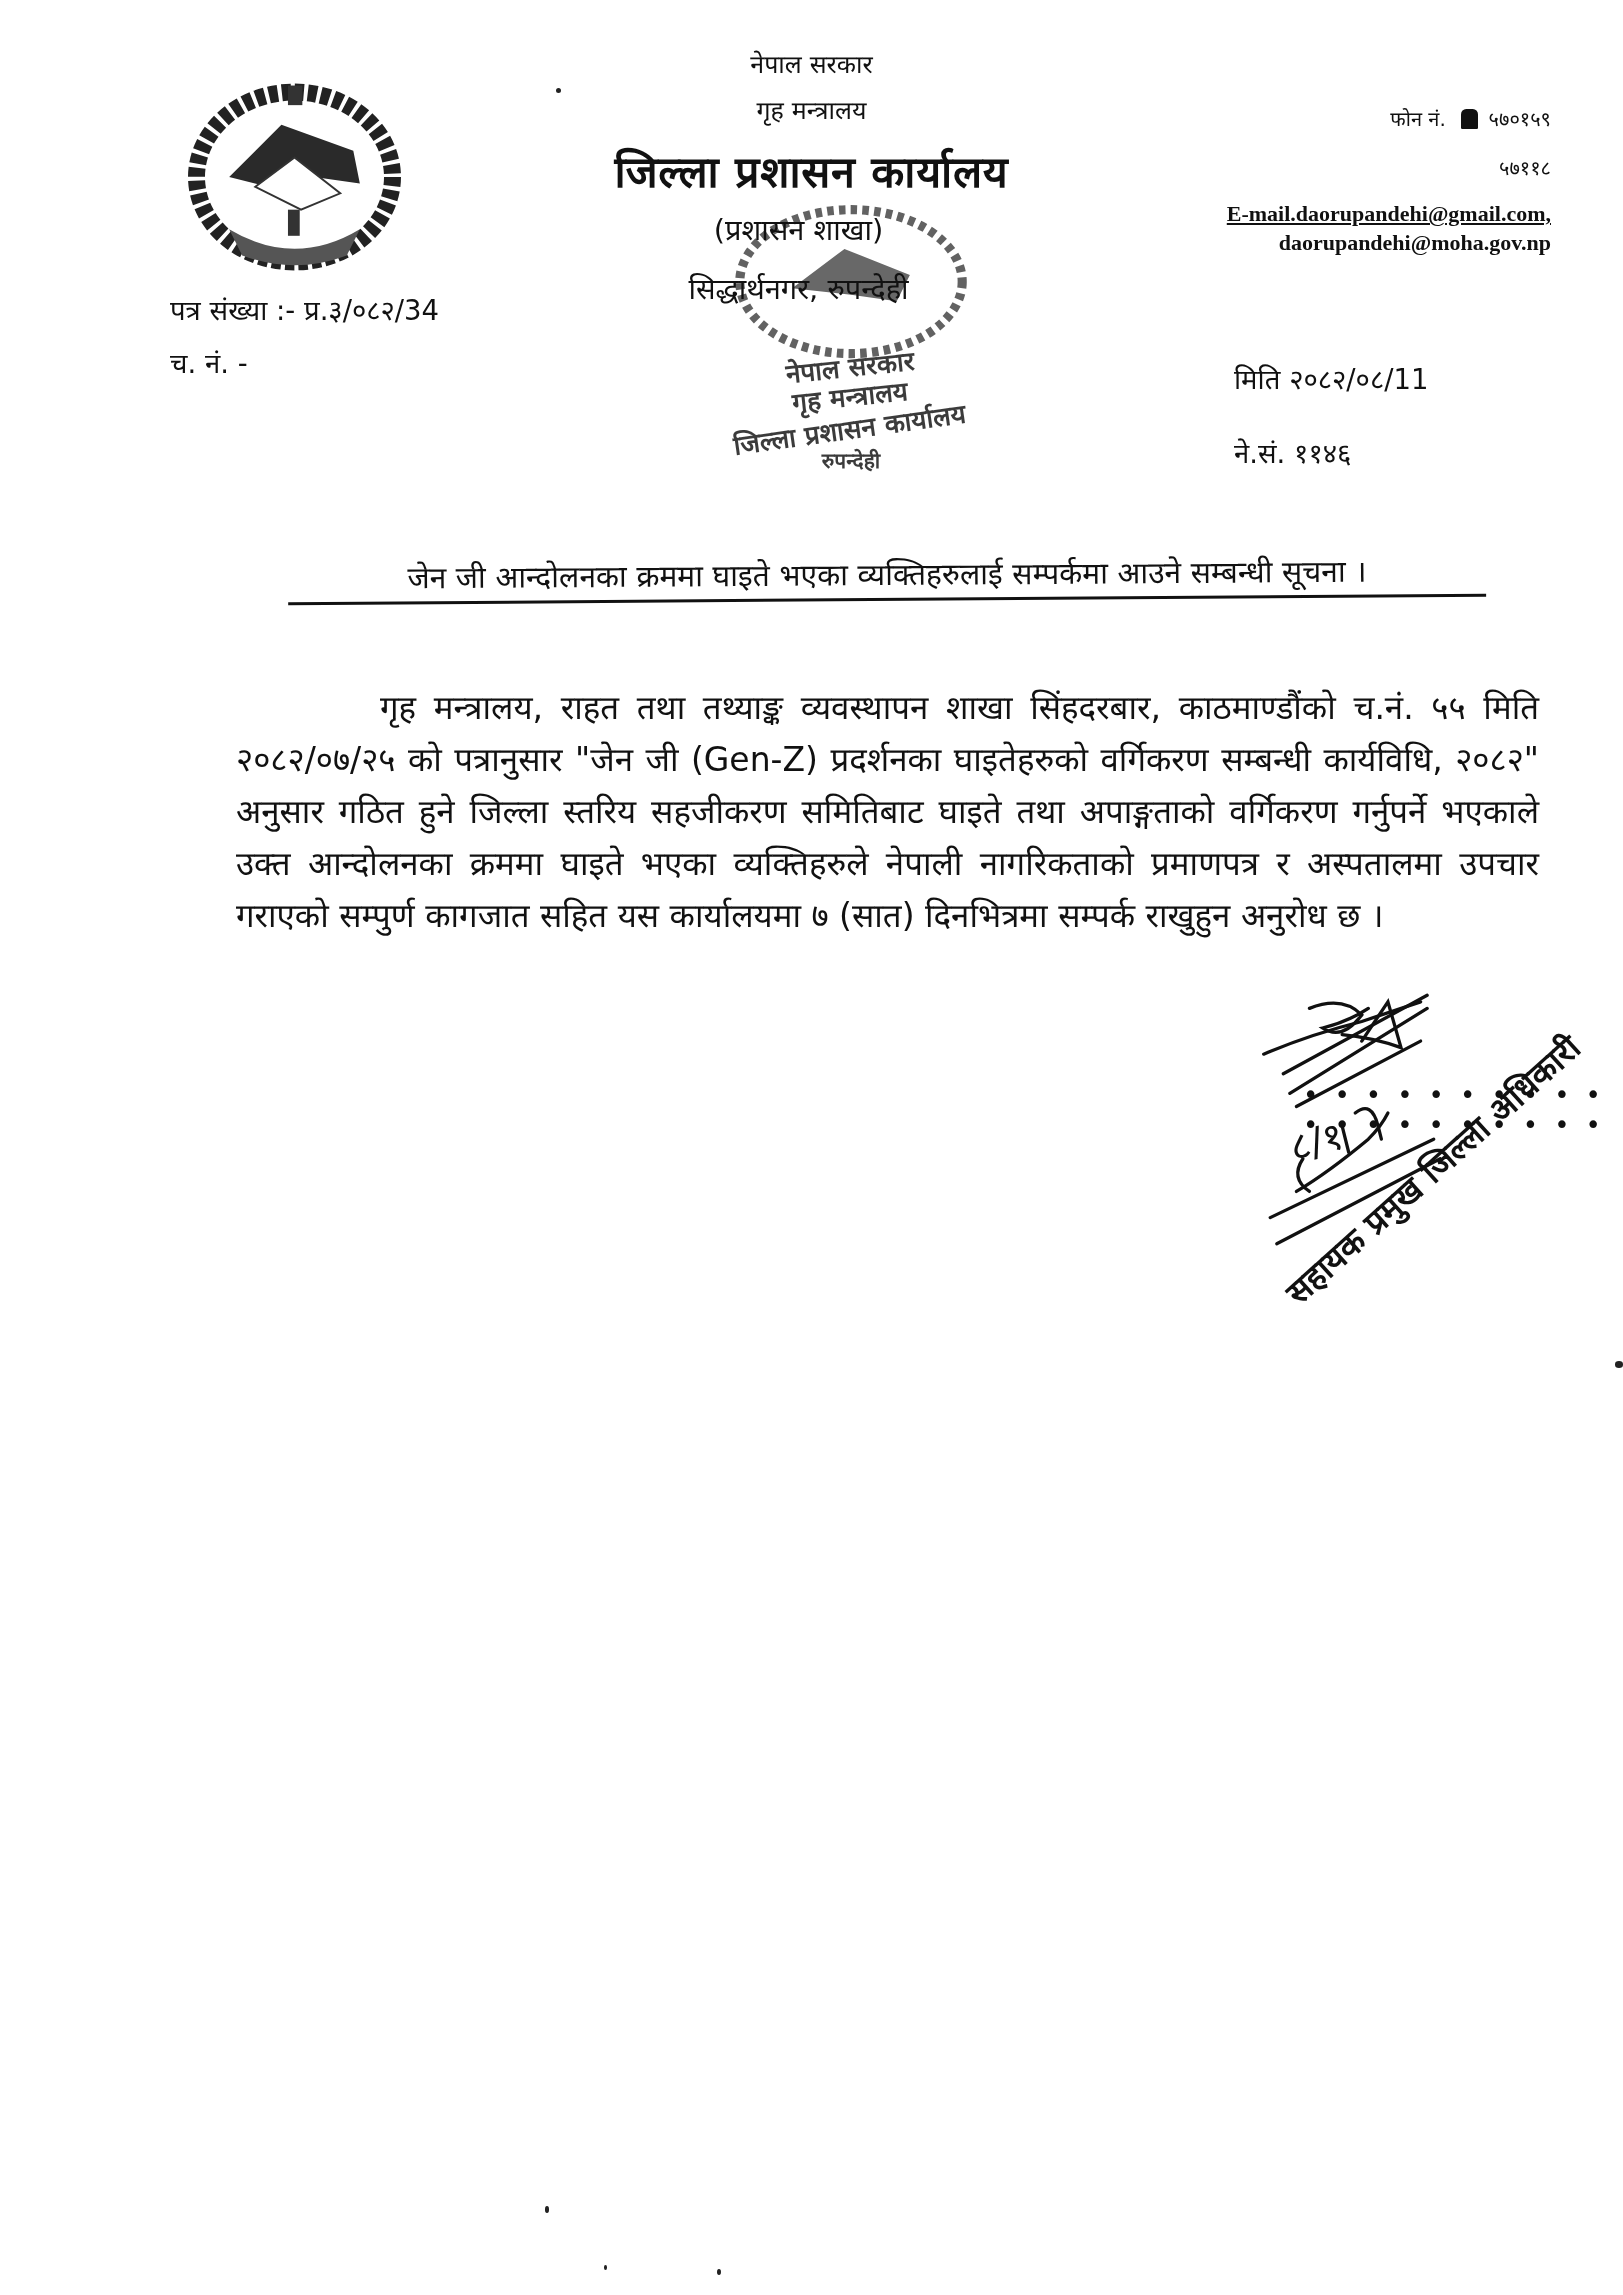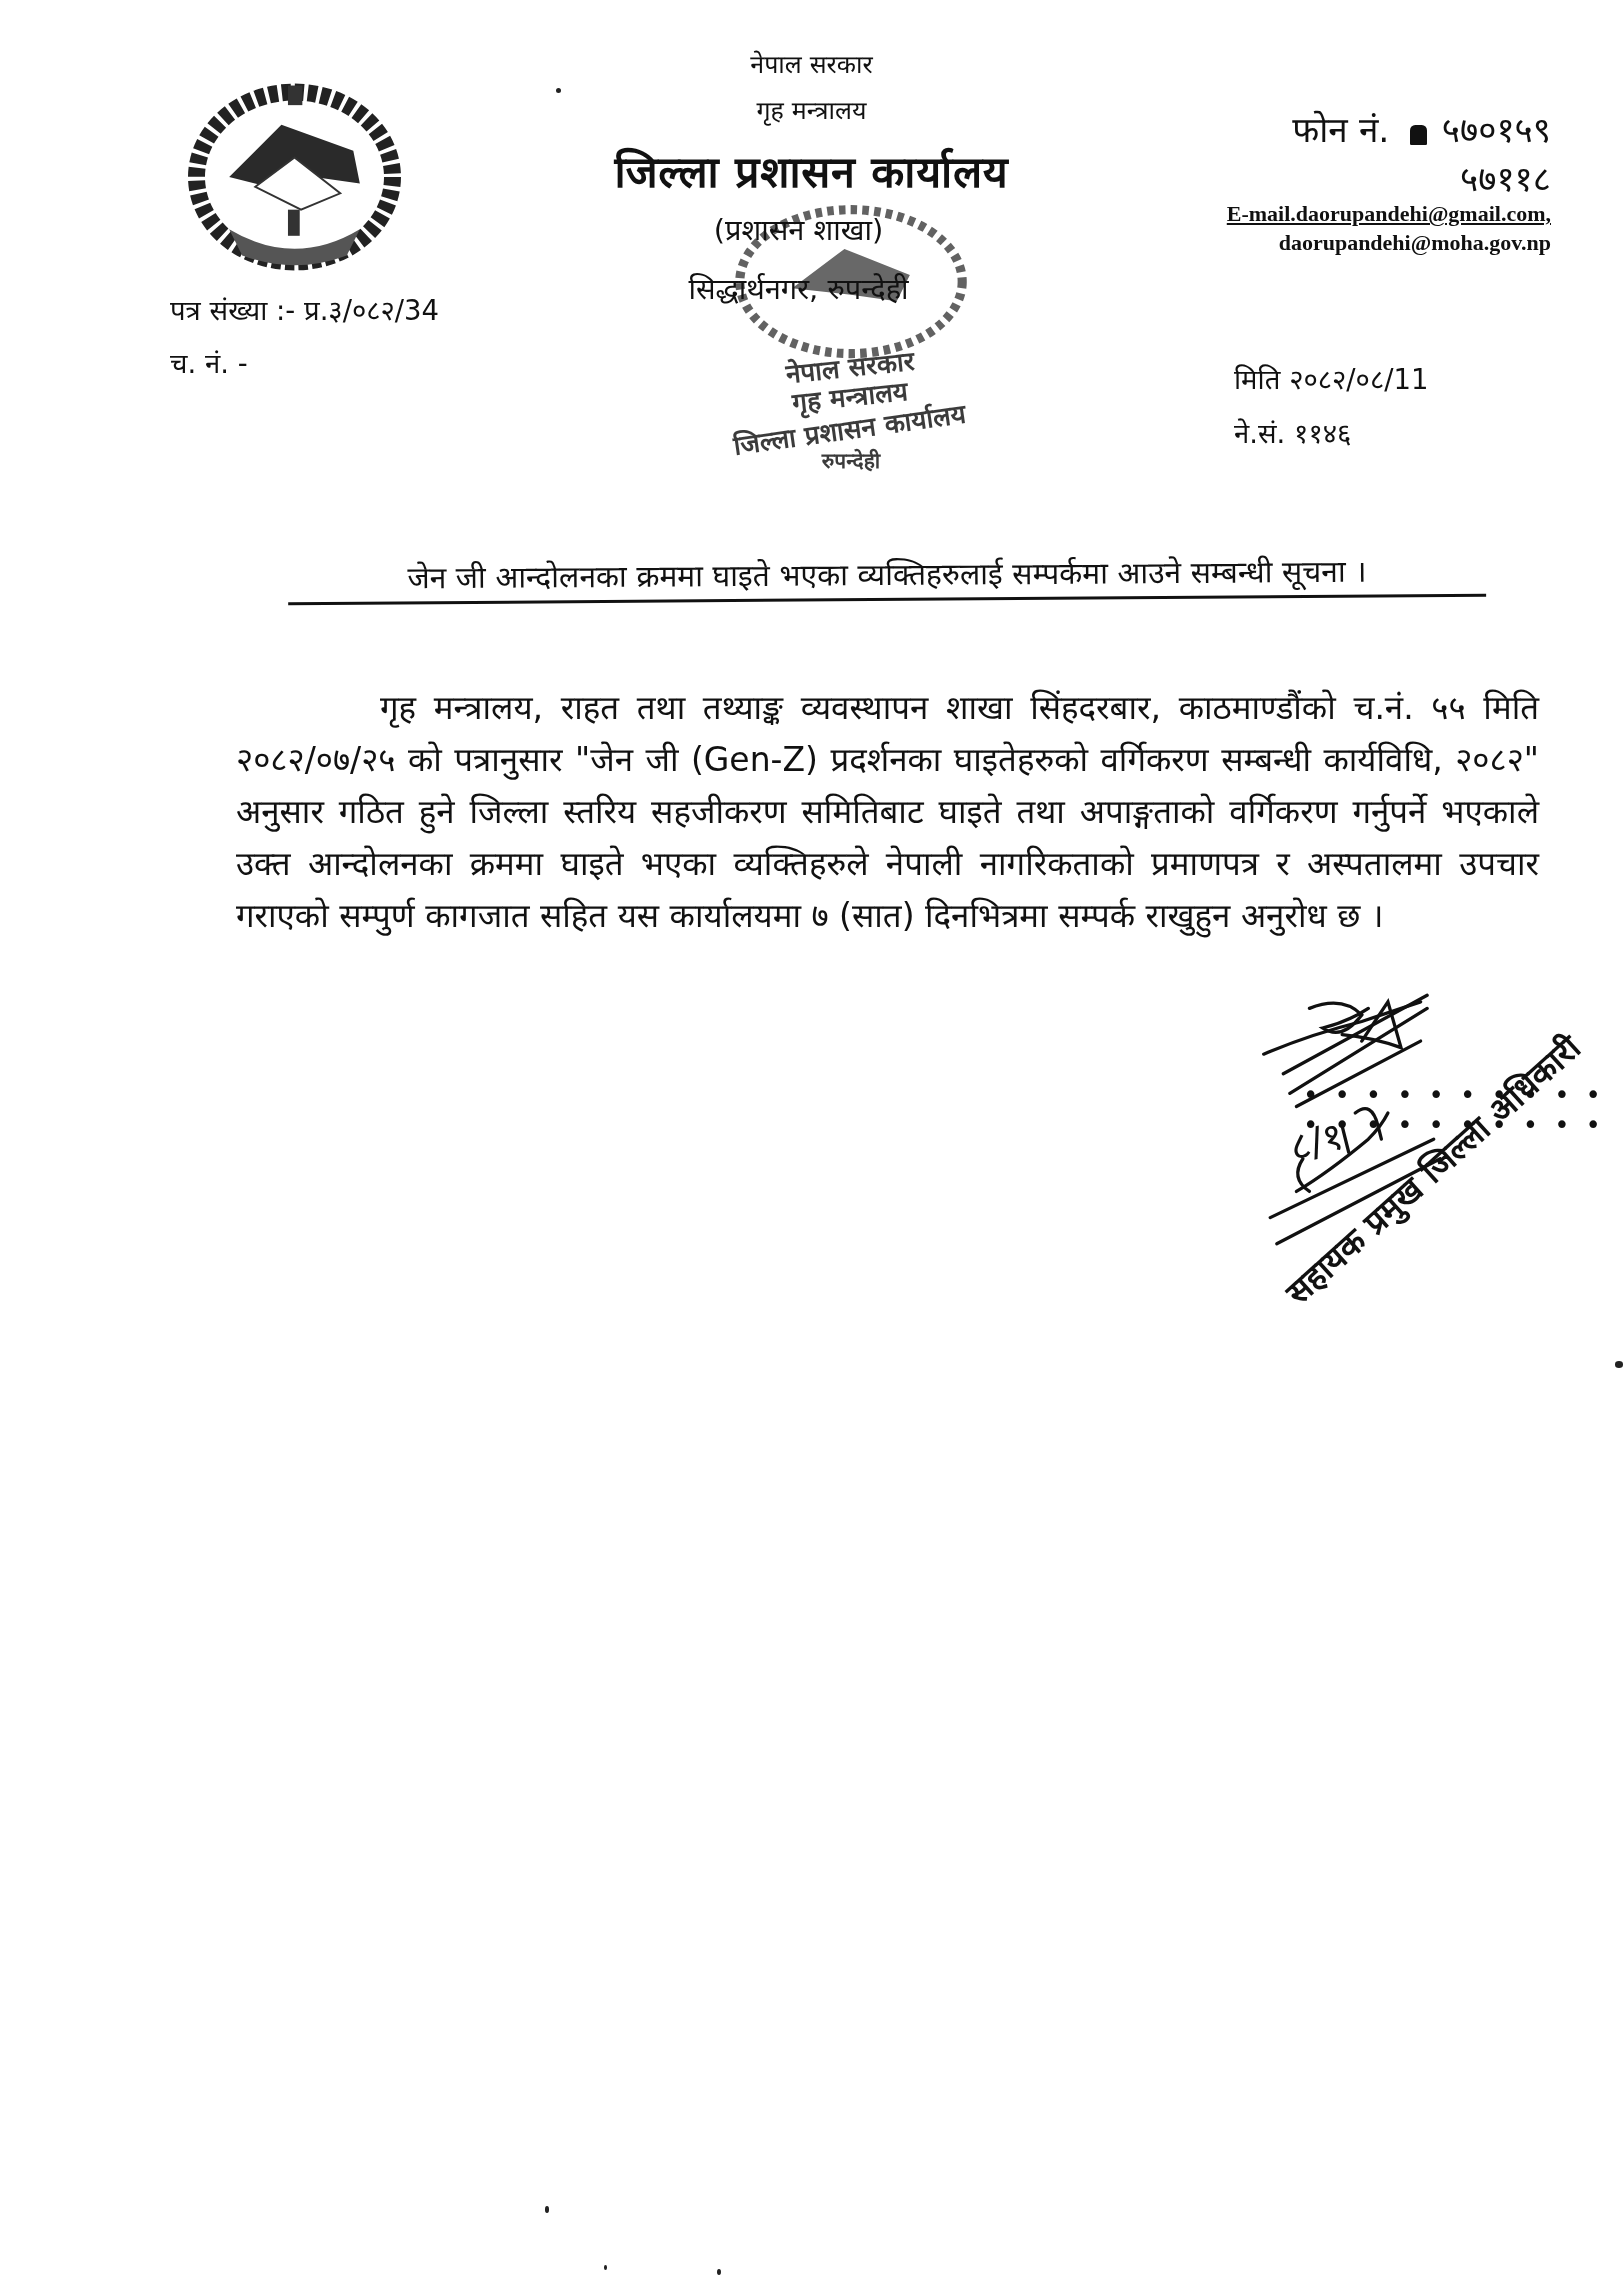--- a/index.html
+++ b/index.html
@@ -6,21 +6,21 @@
     body {
       width: 1623px; height: 2295px; position: relative; overflow: hidden;
       font-family: "DejaVu Sans", "Liberation Sans", sans-serif; color: #111;
     }
     .abs { position: absolute; }
     .center-head { left: 0; width: 1623px; text-align: center; }
     .hdr-small { font-size: 25px; line-height: 1; }
     .hdr-title { font-size: 43px; font-weight: bold; letter-spacing: 0.7px; }
     .hdr-branch { font-size: 29px; }
     .meta { font-size: 27.5px; }
-    .right-meta { font-size: 35px; text-align: left; }
+    .right-meta { font-size: 20px; text-align: left; }
     .email { font-family: "Liberation Serif", serif; font-weight: bold; font-size: 22px; text-align: right; line-height: 1.3; }
     .email .u { text-decoration: underline; }
     .subject {
       left: 288px; top: 553px; width: 1198px; font-size: 30px; text-align: center;
       border-bottom: 3.3px solid #111; padding-bottom: 3.9px; transform: rotate(-0.4deg);
     }
     .body-text {
       left: 236px; top: 682px; width: 1303px; font-size: 33px; line-height: 52px;
       text-align: justify; text-indent: 144px;
     }
@@ -85,21 +85,21 @@
 </div>
 <div class="abs meta" style="top:344px; left:170px;">
   <span>च. नं. -</span>
   <span></span>
 </div>
 
 <div class="abs meta" style="top:360px; left:1234px;">
   <span>मिति</span>
   <span>२०८२/०८/11</span>
 </div>
-<div class="abs meta" style="top:414px; left:1234px;text-align:right;">
+<div class="abs meta" style="top:434px; left:1234px;text-align:right;">
   <span>ने.सं.</span>
   <span>११४६</span>
 </div>
 
 <div class="abs subject">जेन जी आन्दोलनका क्रममा घाइते भएका व्यक्तिहरुलाई सम्पर्कमा आउने सम्बन्धी सूचना ।</div>
 
 <div class="abs body-text">गृह मन्त्रालय, राहत तथा तथ्याङ्क व्यवस्थापन शाखा सिंहदरबार, काठमाण्डौंको च.नं. ५५ मिति २०८२/०७/२५ को पत्रानुसार "जेन जी (Gen-Z) प्रदर्शनका घाइतेहरुको वर्गिकरण सम्बन्धी कार्यविधि, २०८२" अनुसार गठित हुने जिल्ला स्तरिय सहजीकरण समितिबाट घाइते तथा अपाङ्गताको वर्गिकरण गर्नुपर्ने भएकाले उक्त आन्दोलनका क्रममा घाइते भएका व्यक्तिहरुले नेपाली नागरिकताको प्रमाणपत्र र अस्पतालमा उपचार गराएको सम्पुर्ण कागजात सहित यस कार्यालयमा ७ (सात) दिनभित्रमा सम्पर्क राखुहुन अनुरोध छ ।</div>
 
 <div class="abs sig">
   <svg width="340" height="340" viewBox="0 0 520 520" fill="none" stroke="#111" stroke-width="5" stroke-linecap="round">

